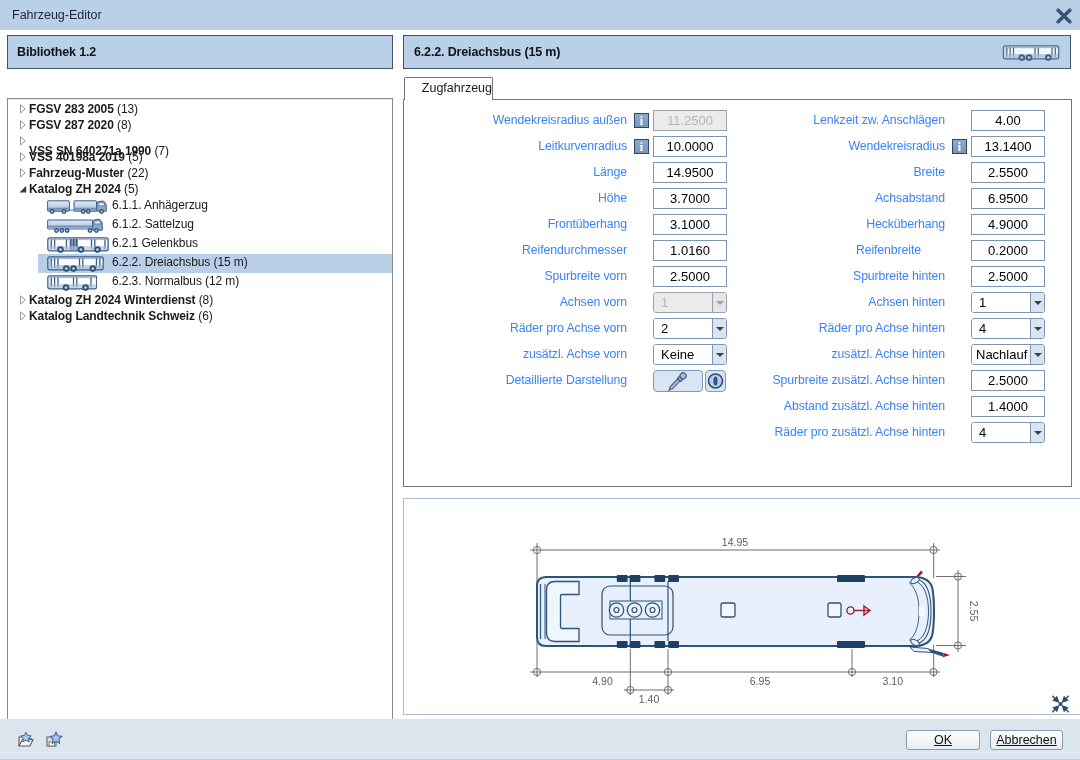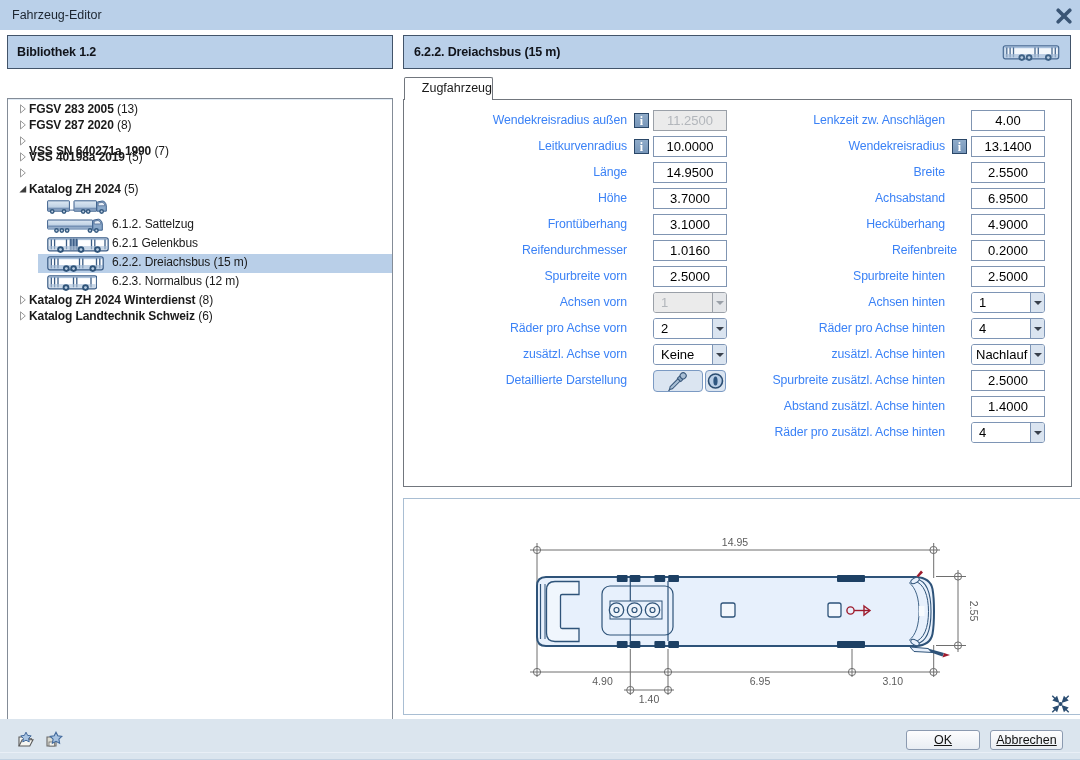--- a/index.html
+++ b/index.html
@@ -194,27 +194,29 @@
       <use href="#iexp-c"></use>
     </svg>
     <div class="trow" style="top:45px;left:21px"><b>VSS SN 640271a 1990</b> <span class="cnt">(7)</span></div>
   <svg class="exp" style="left:11px;top:53px" width="8" height="10">
       <use href="#iexp-c"></use>
     </svg>
     <div class="trow" style="top:51px;left:21px"><b>VSS 40198a 2019</b> <span class="cnt">(5)</span></div>
   <svg class="exp" style="left:11px;top:69px" width="8" height="10">
       <use href="#iexp-c"></use>
     </svg>
+    <div class="trow" style="top:67px;left:21px"><b>Fahrzeug-Muster</b> <span class="cnt">(22)</span></div>
   <svg class="exp" style="left:11px;top:85px" width="8" height="10">
       <use href="#iexp-o"></use>
     </svg>
     <div class="trow" style="top:83px;left:21px"><b>Katalog ZH 2024</b> <span class="cnt">(5)</span></div>
   <svg class="exp" style="left:39px;top:100px" width="61" height="15" viewBox="0 0 61 14">
       <use href="#ianh"></use>
     </svg>
+    <div class="trow" style="top:99px;left:104px">6.1.1. Anhägerzug</div>
   <svg class="exp" style="left:39px;top:119px" width="61" height="15" viewBox="0 0 61 14">
       <use href="#isattel"></use>
     </svg>
     <div class="trow" style="top:118px;left:104px">6.1.2. Sattelzug</div>
   <svg class="exp" style="left:39px;top:137px" width="62" height="17" viewBox="0 0 62 17">
       <use href="#igelenk"></use>
     </svg>
     <div class="trow" style="top:137px;left:104px">6.2.1 Gelenkbus</div>
   <svg class="exp" style="left:39px;top:156px" width="57" height="17" viewBox="0 0 57 17">
       <use href="#ibus3"></use>
@@ -296,21 +298,21 @@
   <div class="field" style="left:971px;top:110px">4.00</div>
   <div class="flabel" style="left:700px;top:136px;width:245px">Wendekreisradius</div>
   <div class="info" style="left:952px;top:139px">i</div>
   <div class="field" style="left:971px;top:136px">13.1400</div>
   <div class="flabel" style="left:700px;top:162px;width:245px">Breite</div>
   <div class="field" style="left:971px;top:162px">2.5500</div>
   <div class="flabel" style="left:700px;top:188px;width:245px">Achsabstand</div>
   <div class="field" style="left:971px;top:188px">6.9500</div>
   <div class="flabel" style="left:700px;top:214px;width:245px">Hecküberhang</div>
   <div class="field" style="left:971px;top:214px">4.9000</div>
-  <div class="flabel" style="left:712px;top:240px;width:245px">Reifenbreite</div>
+  <div class="flabel" style="left:676px;top:240px;width:245px">Reifenbreite</div>
   <div class="field" style="left:971px;top:240px">0.2000</div>
   <div class="flabel" style="left:700px;top:266px;width:245px">Spurbreite hinten</div>
   <div class="field" style="left:971px;top:266px">2.5000</div>
   <div class="flabel" style="left:700px;top:292px;width:245px">Achsen hinten</div>
   <div class="combo" style="left:971px;top:292px">
       <div class="ctext">1</div>
       <div class="cbtn">
         <div class="arr"></div>
       </div>
     </div>

